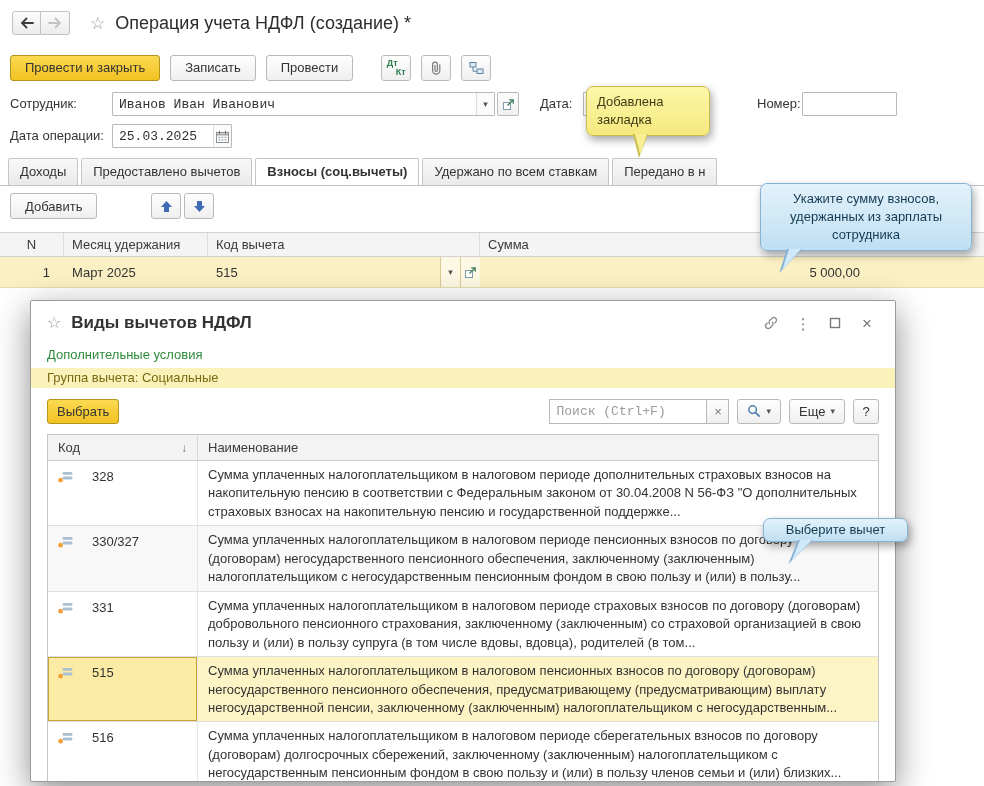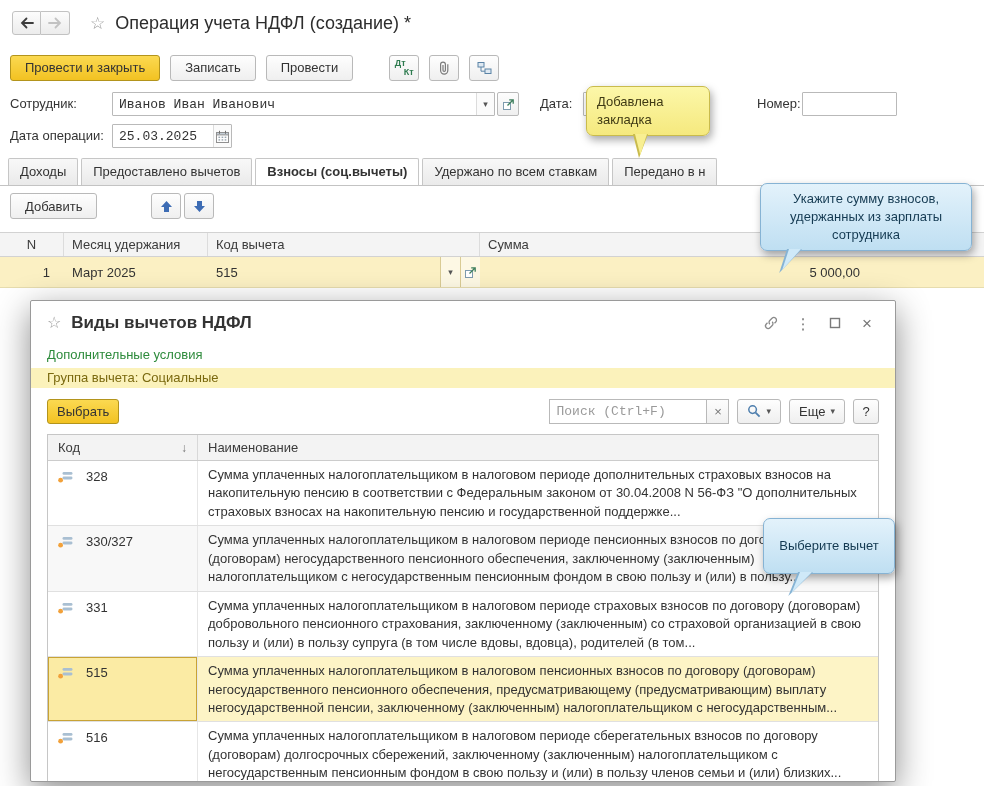--- a/index.html
+++ b/index.html
@@ -18,21 +18,21 @@
   .nav-btn.fwd{border-radius:0 3px 3px 0;border-left:none}
   .fav-star{color:#9b9b9b;font-size:17px;line-height:1;cursor:pointer}
   .titlebar .fav-star{margin:0 10px 0 20px}
   .page-title{font-size:18px;color:#2d2d2d;white-space:nowrap}
 
   
   .cmdbar{position:absolute;top:54px;left:10px;height:27px;display:flex;align-items:center;gap:10px}
   .btn{display:inline-flex;align-items:center;justify-content:center;gap:5px;height:26px;padding:0 14px;background:linear-gradient(#fefefe,#efefef);border:1px solid #b9b9b9;border-radius:3px;white-space:nowrap}
   .btn.primary{background:linear-gradient(#fbd951,#f2c222);border-color:#b3941c;font-weight:normal}
   .icon-btn{width:30px;padding:0}
-  .dtkt-btn{margin-left:26px}
+  .dtkt-btn{margin-left:18px}
   .dtkt{position:relative;width:21px;height:20px;display:block}
   .dtkt i{position:absolute;font-style:normal;font-size:9px;font-weight:bold;color:#2e7b4f;line-height:1}
   .dtkt i.dt{top:1px;left:1px}
   .dtkt i.kt{bottom:1px;right:1px}
 
   
   .flabel{position:absolute;font-size:13px;color:#333;white-space:nowrap}
   .field{position:absolute;height:24px;border:1px solid #b9b9b9;background:#fff;display:flex;align-items:stretch;border-radius:1px}
   .field input{flex:1;min-width:0;border:none;outline:none;padding:0 6px;background:transparent}
   .field-btn{width:18px;display:flex;align-items:center;justify-content:center;border-left:1px solid #dcdcdc;background:#fbfbfb;cursor:pointer}
@@ -89,21 +89,21 @@
   .btn.help{width:26px;padding:0}
   .dlg-table{margin:0 16px;border:1px solid #c6c6c6}
   .dlg-head{display:grid;grid-template-columns:150px 1fr;height:26px;background:#f3f3f3;border-bottom:1px solid #cccccc}
   .dlg-head .hc{display:flex;align-items:center;padding:0 10px;color:#3b3b3b;cursor:pointer}
   .dlg-head .hc.code{justify-content:space-between;border-right:1px solid #d8d8d8}
   .sort-arrow{color:#777;font-size:12px}
   .dlg-row{display:grid;grid-template-columns:150px 1fr;min-height:63px;border-bottom:1px solid #e0e0e0;cursor:pointer}
   .dlg-row.alt{background:#f8f8f8}
   .dlg-row.sel{background:#fdf4c6}
   .dlg-row.sel .dr-code{background:#fbeba4;box-shadow:inset 0 0 0 1px #c8a335}
-  .dr-code{display:flex;align-items:flex-start;gap:13px;padding:8px 10px;border-right:1px solid #e6e6e6}
+  .dr-code{display:flex;align-items:flex-start;gap:19px;padding:8px 10px;border-right:1px solid #e6e6e6}
   .dr-code .row-icon{margin-top:2px;flex:0 0 auto}
   .dr-name{padding:5px 10px 4px;font-size:13px;line-height:1.42;color:#333;overflow:hidden;display:-webkit-box;-webkit-line-clamp:3;-webkit-box-orient:vertical}
 </style>
 </head>
 <body>
 
 <div class="app">
 
   <div class="titlebar">
     <div class="navgroup">
@@ -366,19 +366,19 @@
             <rect x="4.5" y="5.6" width="10" height="2.8" rx="1.4" fill="#a9bfd2"></rect>
             <circle cx="2.6" cy="9.2" r="2.4" fill="#f2a13a"></circle>
           </svg>
         <span>516</span>
       </div>
       <div class="dr-name">Сумма уплаченных налогоплательщиком в налоговом периоде сберегательных взносов по договору (договорам) долгосрочных сбережений, заключенному (заключенным) налогоплательщиком с негосударственным пенсионным фондом в свою пользу и (или) в пользу членов семьи и (или) близких...</div>
     </div>
   </div>
 </div>
 
-<div class="callout blue" style="left:763px;top:518px;width:132px;z-index:80;padding:18px 10px">
+<div class="callout blue" style="left:763px;top:518px;width:145px;z-index:80;padding:2px 10px">
   <span>Выберите вычет</span>
   <div class="tail" style="left:34px;top:100%;margin-top:-1px;transform:skewX(-22deg)">
       <div class="tb"></div>
       <div class="tf"></div>
     </div>
 </div>
 
 </body></html>

